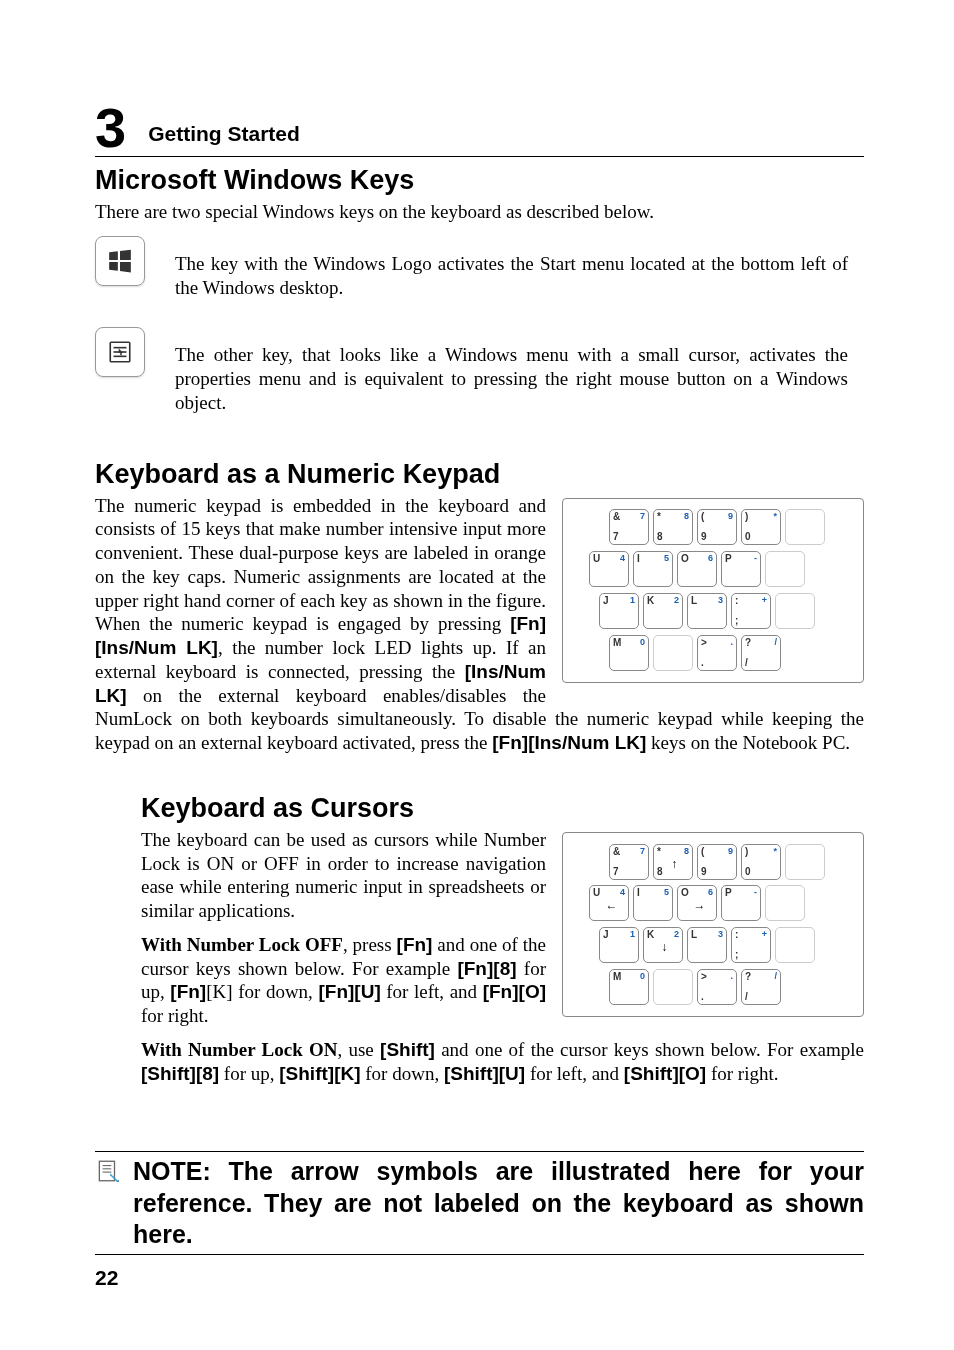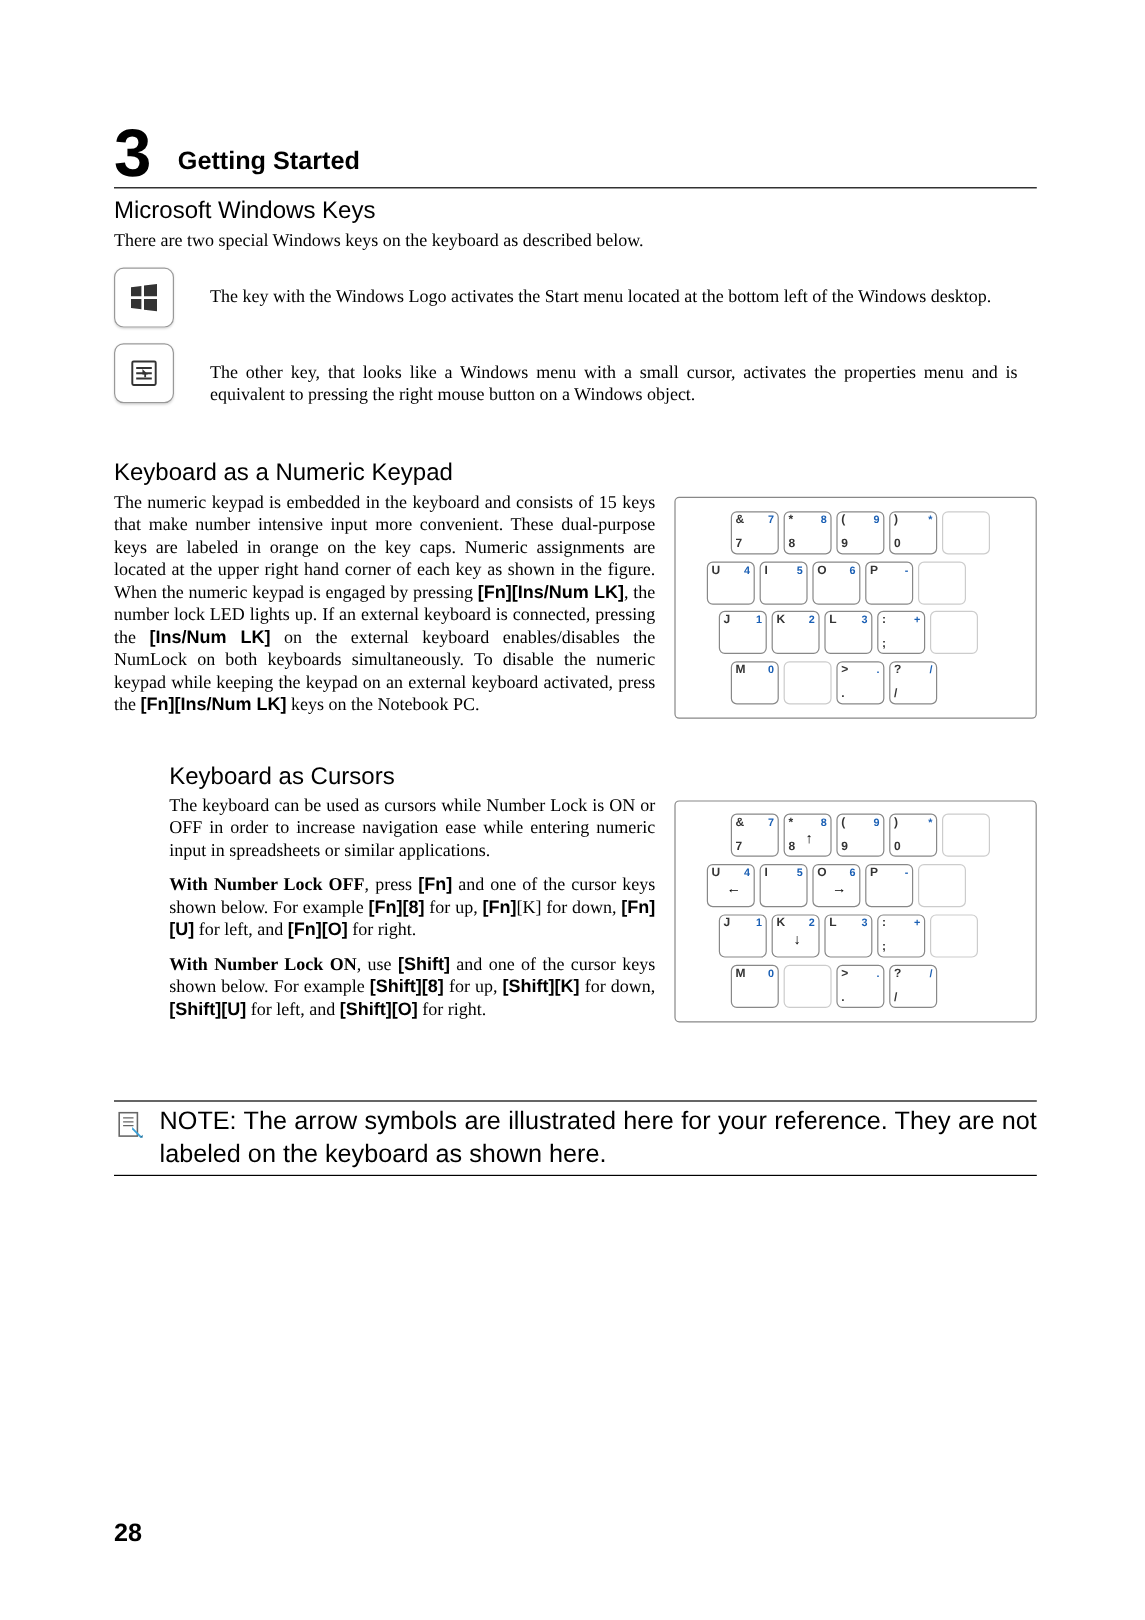--- a/index.html
+++ b/index.html
@@ -31,26 +31,26 @@
   }
   .chapter-title {
     font-family: Arial, Helvetica, sans-serif;
     font-weight: bold;
     font-size: 21px;
     position: relative;
     top: -6px;
   }
   h2.section {
     font-family: Arial, Helvetica, sans-serif;
-    font-weight: normal;
-    font-size: 20px;
+    font-weight: bold;
+    font-size: 27px;
     margin: 8px 0 4px 0;
   }
   p.body {
-    font-size: 15px;
+    font-size: 19px;
     line-height: 1.25;
     margin: 0 0 10px 0;
     text-align: justify;
   }
   .keyrow {
     display: flex;
     align-items: flex-start;
     margin-top: 12px;
     margin-bottom: 8px;
   }
@@ -116,22 +116,22 @@
     align-items: flex-start;
   }
   .note-icon {
     width: 30px;
     flex: 0 0 auto;
     margin-right: 8px;
     padding-top: 2px;
   }
   .note-text {
     font-family: Arial, Helvetica, sans-serif;
-    font-weight: normal;
-    font-size: 21px;
+    font-weight: bold;
+    font-size: 25px;
     line-height: 1.25;
     text-align: justify;
   }
   .page-num {
     position: absolute;
     bottom: 60px;
     left: 95px;
     font-family: Arial, Helvetica, sans-serif;
     font-weight: bold;
     font-size: 21px;
@@ -370,14 +370,14 @@
         <line x1="7" y1="7" x2="15" y2="7" stroke="#666"></line>
         <line x1="7" y1="10" x2="15" y2="10" stroke="#666"></line>
         <line x1="7" y1="13" x2="15" y2="13" stroke="#666"></line>
         <path d="M14 14 L22 22 L20 22 L14 16 Z" fill="#39a0d8"></path>
         <path d="M20 22 L22 22 L22 20 Z" fill="#196a96"></path>
       </svg>
     </div>
     <div class="note-text">NOTE: The arrow symbols are illustrated here for your reference. They are not labeled on the keyboard as shown here.</div>
   </div>
 
-  <div class="page-num">28</div>
+  <div class="page-num">22</div>
 </div>
 
 </body></html>

